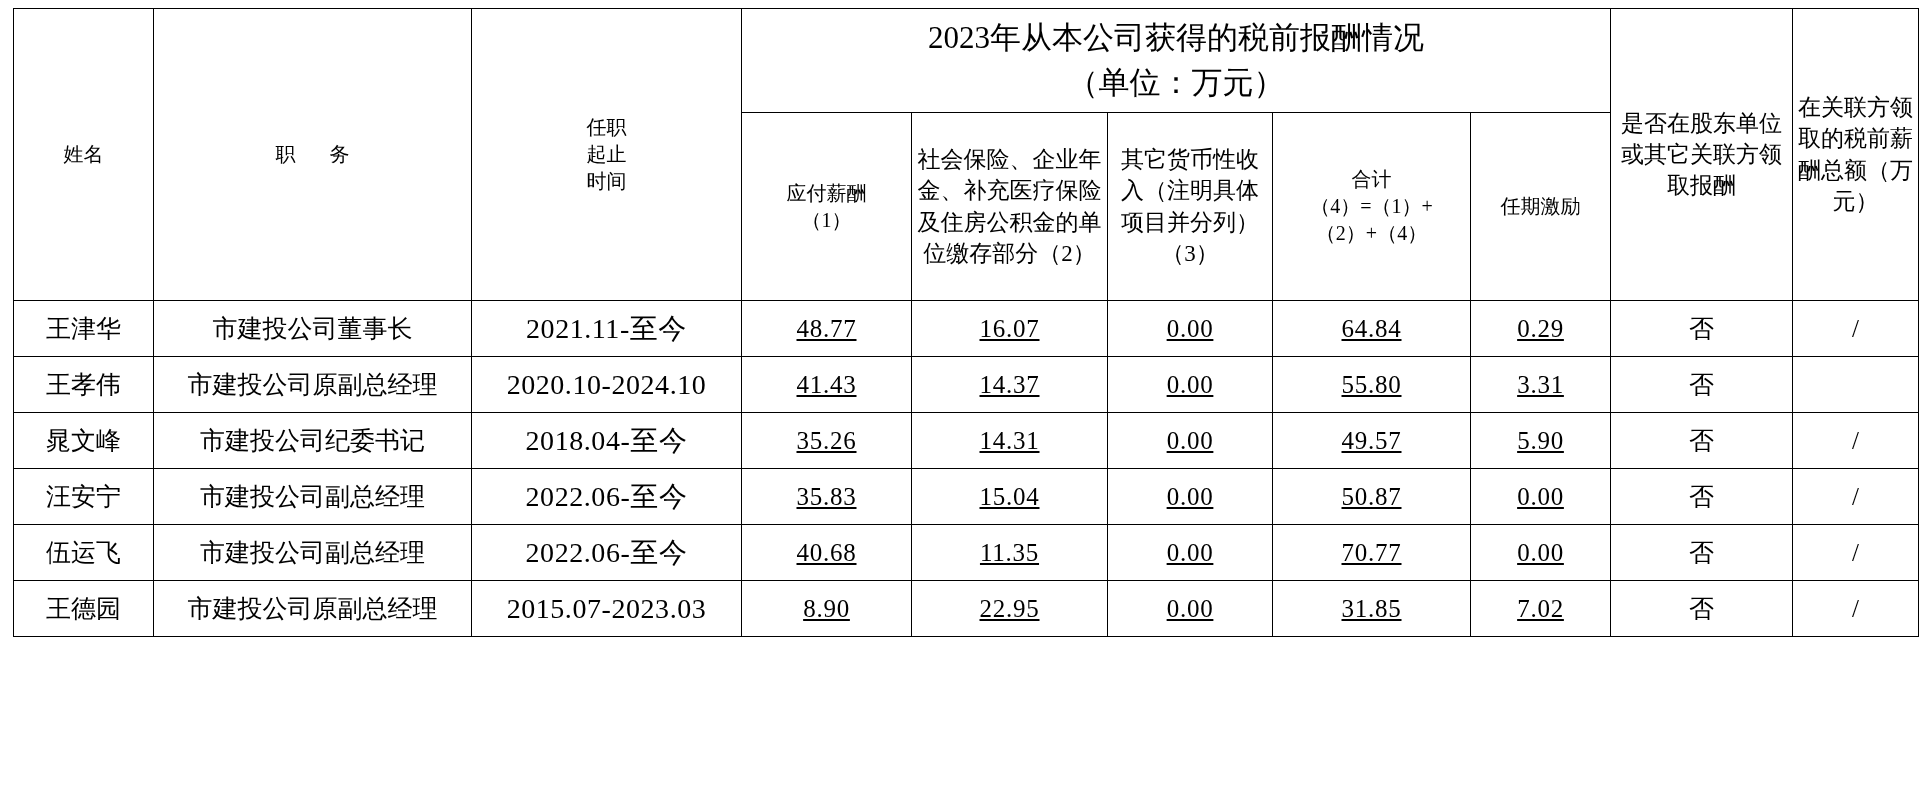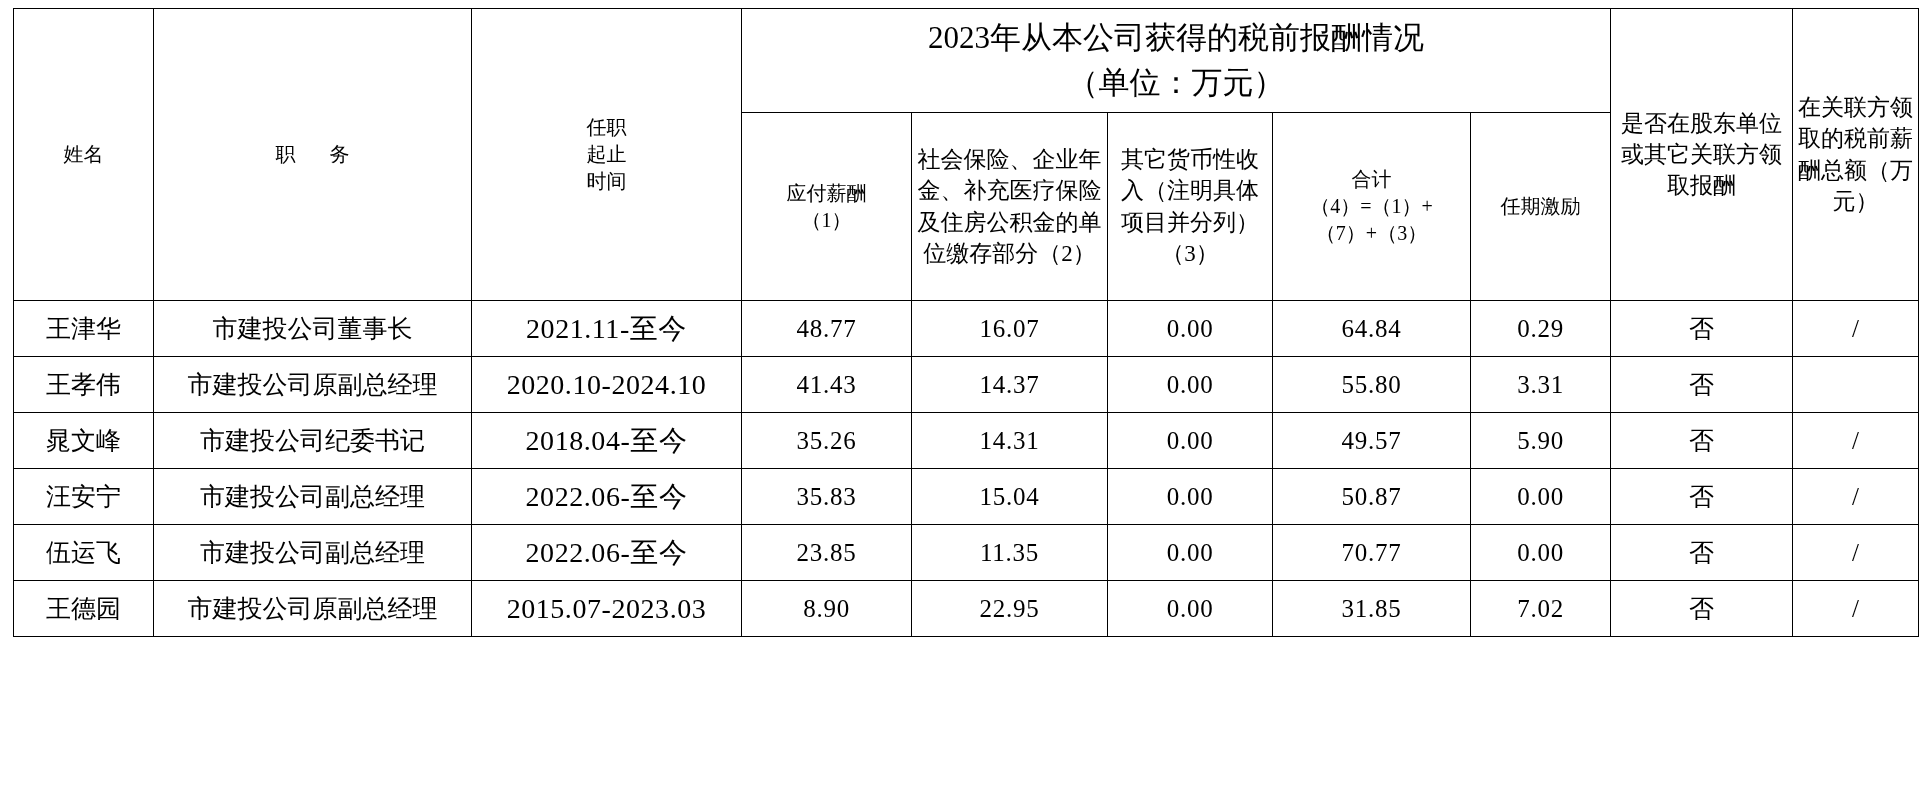--- a/index.html
+++ b/index.html
@@ -75,21 +75,21 @@
   }
   .writing-normal { white-space: normal; margin-left: 44px; }
 
   tbody td {
     height: 56px;
     font-size: 25px;
   }
   td.cell-name  { font-size: 25px; }
   td.cell-post  { text-align: left; padding-left: 10px; font-size: 25px; font-family: Liberation Serif, serif; }
   td.cell-term  { font-size: 28px; letter-spacing: 0.02em; }
-  td.num        { font-size: 25px; letter-spacing: 0.03em; }
+  td.num        { font-size: 25px; letter-spacing: 0.03em; text-decoration: underline; }
   td.cell-yn    { font-size: 25px; }
   td.cell-amt   { font-size: 25px; }
 </style>
 </head>
 <body>
 
 <div class="sheet">
   <table class="salary">
     <colgroup>
       <col class="c-name">
@@ -134,21 +134,21 @@
         </td>
         <td class="head-cell head-tall head-narrow writing-normal">
           <span>社会保险、企业年金、补充医疗保险及住房公积金的单位缴存部分（2）</span>
         </td>
         <td class="head-cell head-tall head-narrow writing-normal">
           <span>其它货币性收入（注明具体项目并分列）（3）</span>
         </td>
         <td class="head-cell head-tall">
           <div>合计</div>
           <div>（4）=（1）+</div>
-          <div>（7）+（3）</div>
+          <div>（2）+（4）</div>
         </td>
         <td class="head-cell head-tall">
           <span>任期激励</span>
         </td>
       </tr>
     </thead>
     <tbody>
       <tr>
         <td class="cell-name">王津华</td>
         <td class="cell-post">市建投公司董事长</td>
@@ -194,21 +194,21 @@
         <td class="num">0.00</td>
         <td class="num">50.87</td>
         <td class="num">0.00</td>
         <td class="cell-yn">否</td>
         <td class="cell-amt">/</td>
       </tr>
       <tr>
         <td class="cell-name">伍运飞</td>
         <td class="cell-post">市建投公司副总经理</td>
         <td class="cell-term">2022.06-至今</td>
-        <td class="num">23.85</td>
+        <td class="num">40.68</td>
         <td class="num">11.35</td>
         <td class="num">0.00</td>
         <td class="num">70.77</td>
         <td class="num">0.00</td>
         <td class="cell-yn">否</td>
         <td class="cell-amt">/</td>
       </tr>
       <tr>
         <td class="cell-name">王德园</td>
         <td class="cell-post">市建投公司原副总经理</td>

